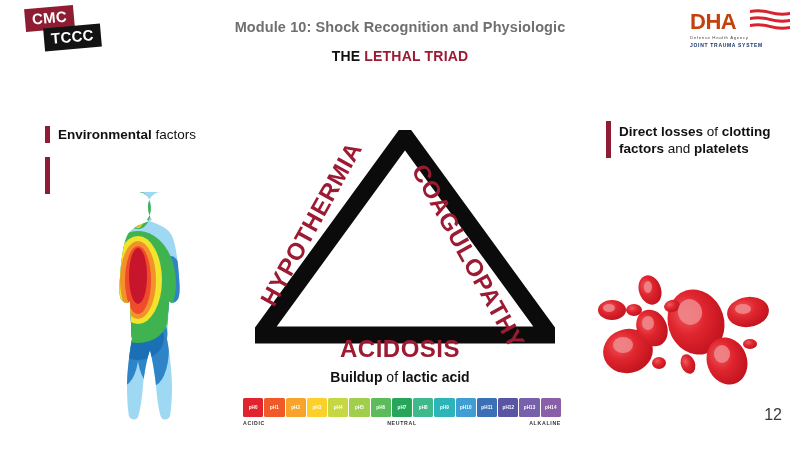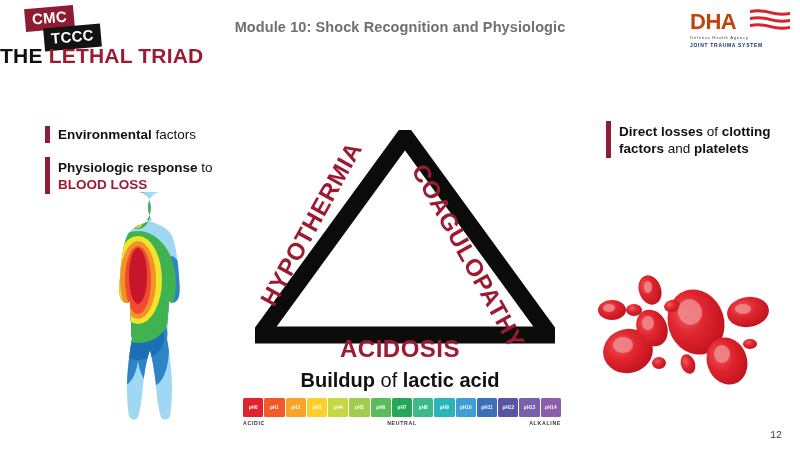--- a/index.html
+++ b/index.html
@@ -57,22 +57,22 @@
     font-weight: bold;
     color: #6f6f6f;
     letter-spacing: 0.1px;
   }
 
   #slide-heading {
     position: absolute;
     left: 0;
     right: 0;
     top: 45px;
-    text-align: left;
-    font-size: 21px;
+    text-align: center;
+    font-size: 14px;
     font-weight: bold;
     line-height: 22px;
     letter-spacing: 0.2px;
   }
   .crimson { color: #9c1b33; }
   .blk { color: #111111; }
 
   
   #dha-logo {
     position: absolute;
@@ -189,21 +189,21 @@
     font-weight: bold;
     color: #9c1b33;
     letter-spacing: 0.5px;
   }
   #acidosis-subtitle {
     position: absolute;
     left: 0;
     right: 0;
     top: 369px;
     text-align: center;
-    font-size: 20px;
+    font-size: 14px;
     font-weight: bold;
     color: #111111;
   }
   #acidosis-subtitle .reg { font-weight: normal; }
 
   
   #ph-scale {
     position: absolute;
     left: 243px;
     top: 398px;
@@ -244,24 +244,23 @@
   
   #thermal-body { position: absolute; left: 78px; top: 188px; }
 
   
   #rbc-cluster { position: absolute; left: 598px; top: 268px; }
 
   
   #slide-number {
     position: absolute;
     right: 18px;
-    bottom: 9px;
-    font-size: 10px;
+    bottom: 26px;
+    font-size: 16px;
     color: #3a3a3a;
-    font-family: Liberation Mono, monospace;
   }
 </style>
 </head>
 <body>
 
 <div id="cmc-tccc-logo">
   <div class="logo-chip" id="logo-cmc">CMC</div>
   <div class="logo-chip" id="logo-tccc">TCCC</div>
 </div>
 
@@ -283,21 +282,20 @@
   <div id="dha-sub2">JOINT TRAUMA SYSTEM</div>
 </div>
 
 <div class="bullet" id="bullet-environmental">
   <div class="bullet-bar"></div>
   <div class="bullet-text"><b>Environmental</b><span> factors</span></div>
 </div>
 
 <div class="bullet" id="bullet-physiologic">
   <div class="bullet-bar"></div>
-  <div class="bullet-text"><b>Physiologic response</b><span> to </span><b class="crimson">BLOOD LOSS</b></div>
 </div>
 
 <div class="bullet" id="bullet-direct-losses">
   <div class="bullet-bar"></div>
   <div class="bullet-text"><b>Direct losses</b><span> of </span><b>clotting factors</b><span> and </span><b>platelets</b></div>
 </div>
 
 <svg id="thermal-body" width="120" height="232" viewBox="0 0 120 232">
   <defs>
     <clipPath id="bodyclip">

